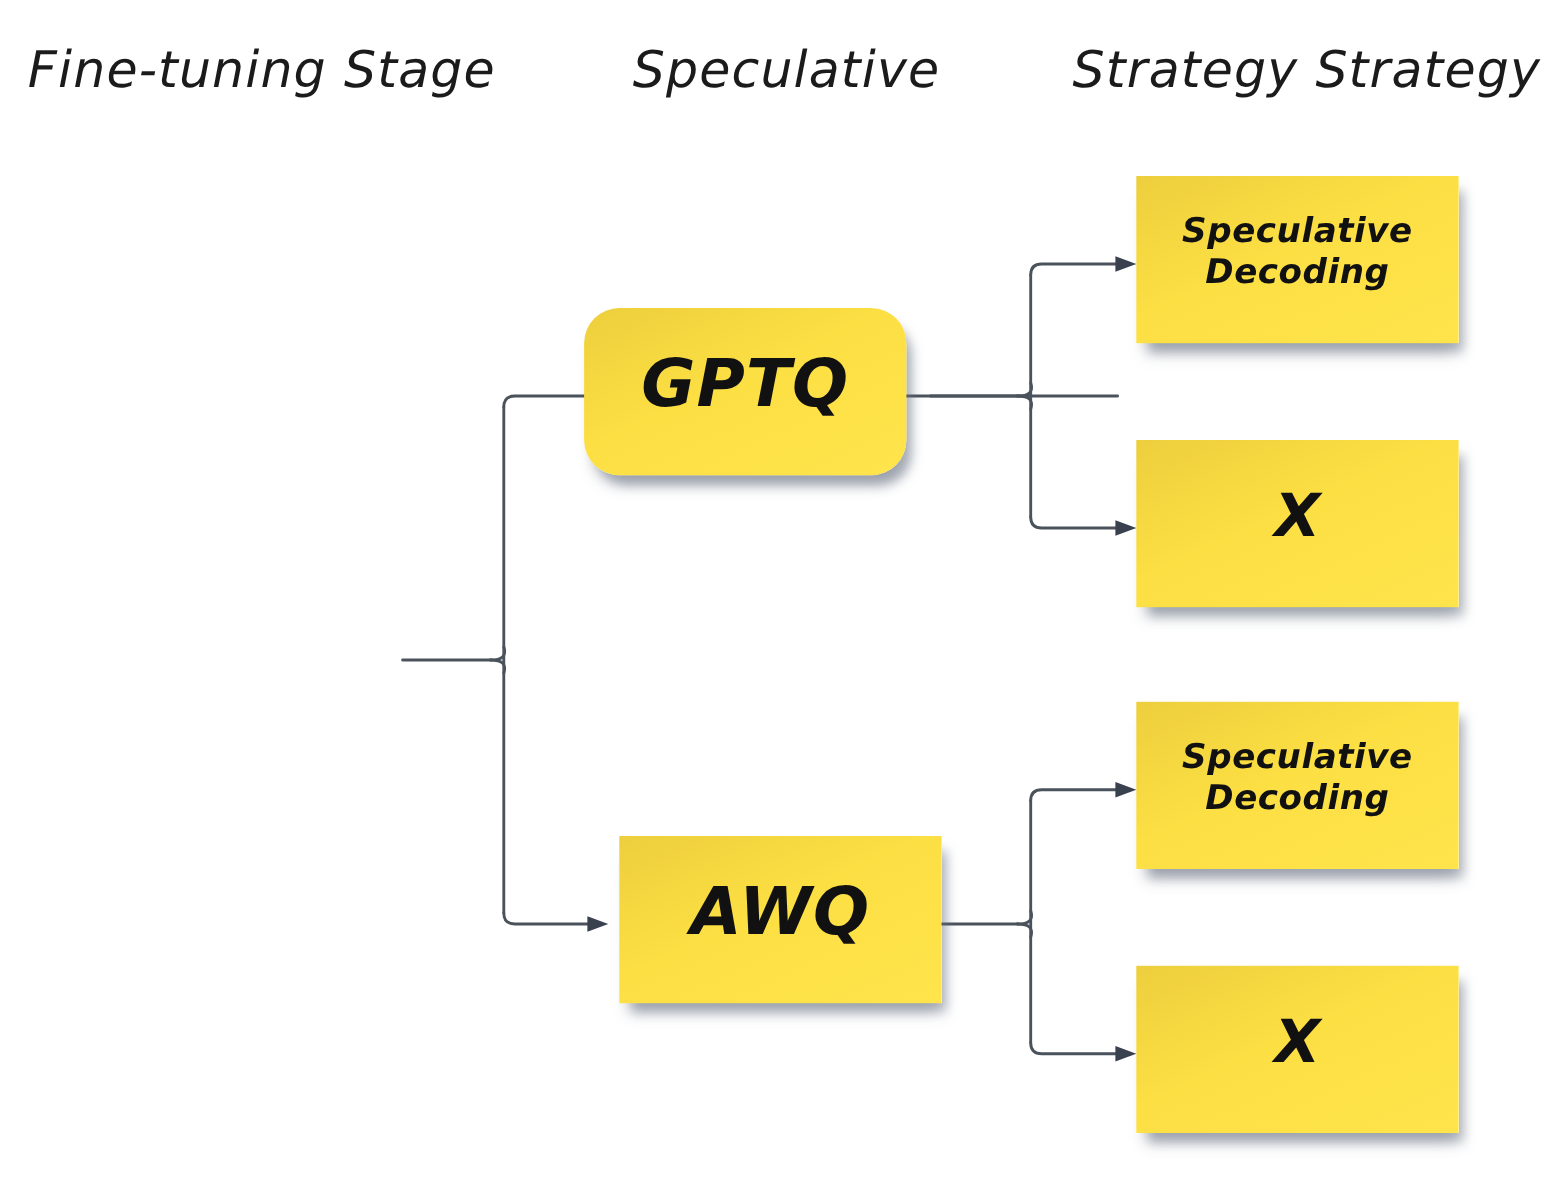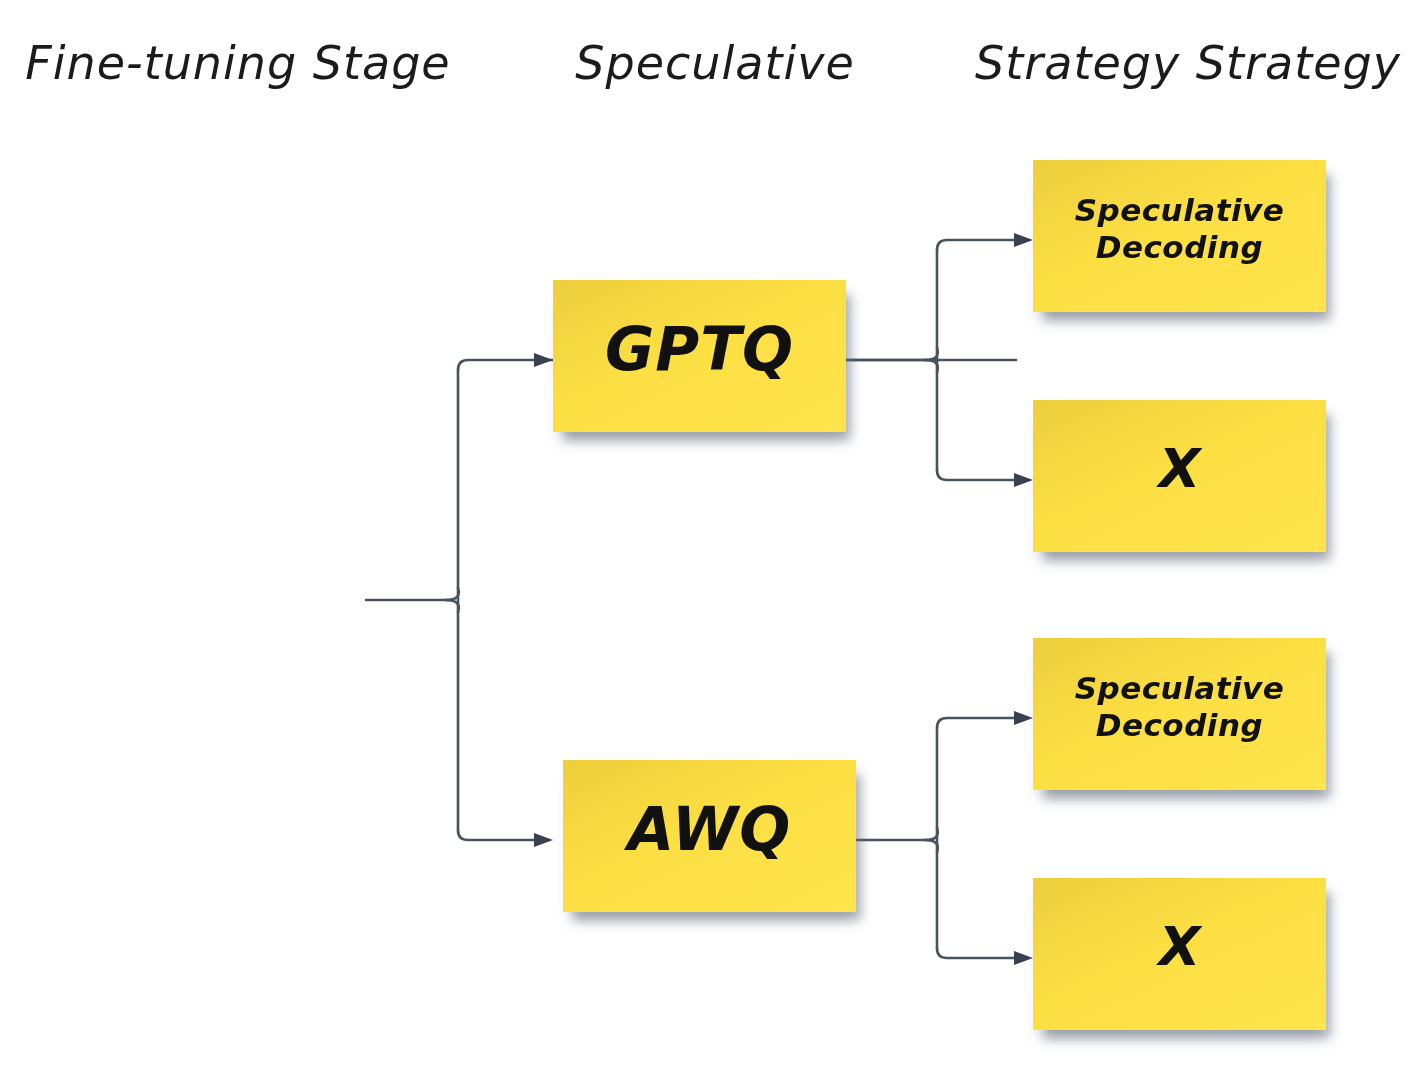--- a/index.html
+++ b/index.html
@@ -56,21 +56,21 @@
     font-weight:bold;
     color:var(--text);
     white-space:pre-line;
     line-height:1.2;
   }
   .size-lg{font-size:60px;letter-spacing:1px;}
   .size-md{font-size:31px;letter-spacing:0.5px;}
   .size-x{font-size:54px;}
   
   #node-lora{left:73px;  top:520px;}
-  #node-gptq{left:553px; top:280px;}
+  #node-gptq{left:531px; top:280px;border-radius:32px;}
   #node-awq {left:543px; top:760px;margin-left:20px;}
   #node-sd1 {left:1033px;top:160px;}
   #node-x1  {left:1033px;top:400px;}
   #node-sd2 {left:1033px;top:638px;}
   #node-x2  {left:1033px;top:878px;}
   #header-finetuning{left:222px;}
   #header-quantization{left:699px;}
   #header-decoding{left:1172px;}
 </style>
 </head>

